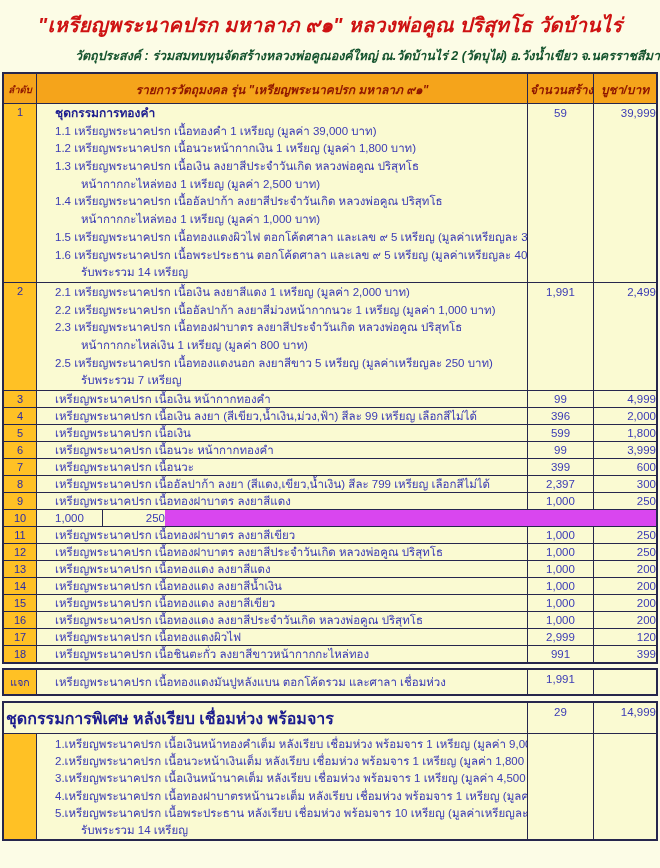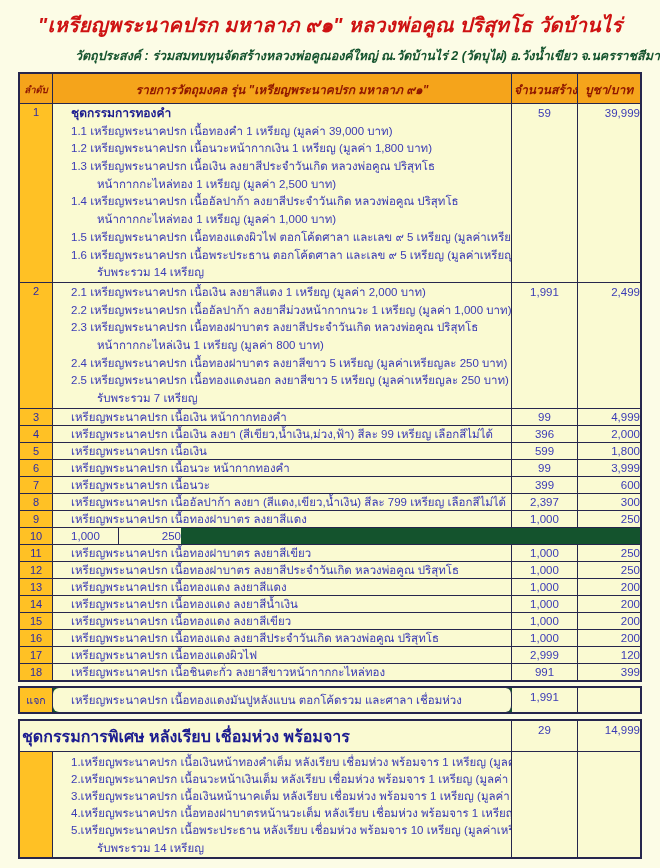--- a/index.html
+++ b/index.html
@@ -12,21 +12,21 @@
   }
   .title {
     text-align:center; color:#CE1212; font-weight:bold; font-style:italic;
     font-size:20px; padding-top:9px; letter-spacing:0.2px; white-space:nowrap;
   }
   .subtitle {
     text-align:right; color:#14532d; font-weight:bold; font-style:italic;
     font-size:12.5px; margin-top:5px; white-space:nowrap;
   }
   .tbl {
-    margin:0 18px; border:2px solid #26264D; background:#14532d;
+    margin:0 2px; border:2px solid #26264D; background:#d946ef;
   }
   .main-tbl { margin-top:6px; }
   .give-tbl { margin-top:4px; }
   .spec-tbl { margin-top:5px; }
   .row { display:flex; border-top:1px solid #26264D; }
   .row:first-child { border-top:none; }
   .cell { overflow:hidden; white-space:nowrap; }
   .cell.no {
     width:33px; flex:none; background:#FFC125; border-right:1px solid #26264D;
     text-align:center; color:#2B2BA6; font-size:11px; padding-top:2px;
@@ -46,21 +46,21 @@
   .header-row .cell {
     background:#F5A41B; color:#8E1600; font-weight:bold; font-style:italic;
     text-align:center; font-size:12px; padding:6px 2px 4px;
   }
   .header-row .cell.no { font-size:9.5px; padding-top:8px; }
   .line { line-height:17.7px; height:17.7px; }
   .line.bold { font-weight:bold; color:#1B1B8F; font-size:12px; }
   .line.indent { padding-left:26px; }
   .simple .cell.item { line-height:15px; padding-top:1px; }
   .simple .cell.qty, .simple .cell.price { padding-top:1px; line-height:15px; }
-  .give-tbl .cell.item { padding-top:3px; padding-bottom:3px;border-radius:6px; }
+  .give-tbl .cell.item { padding-top:3px; padding-bottom:3px; }
   .give-tbl .cell.no { padding-top:4px; font-size:10.5px; }
   .spec-head .cell.item {
     font-weight:bold; color:#1B1B8F; font-size:16px; padding:3px 4px 2px 2px;
   }
   .spec-body .line { line-height:17.2px; height:17.2px; }
   .spec-body .cell.item { padding-top:2px; }
 </style>
 </head>
 <body>
 
@@ -93,21 +93,20 @@
         <div class="cell qty">59</div>
         <div class="cell price">39,999</div>
       </div>
       <div class="row section">
         <div class="cell no">2</div>
         <div class="cell item">
           <div class="line">2.1 เหรียญพระนาคปรก เนื้อเงิน ลงยาสีแดง 1 เหรียญ (มูลค่า 2,000 บาท)</div>
           <div class="line">2.2 เหรียญพระนาคปรก เนื้ออัลปาก้า ลงยาสีม่วงหน้ากากนวะ 1 เหรียญ (มูลค่า 1,000 บาท)</div>
           <div class="line">2.3 เหรียญพระนาคปรก เนื้อทองฝาบาตร ลงยาสีประจำวันเกิด หลวงพ่อคูณ ปริสุทโธ</div>
           <div class="line indent">หน้ากากกะไหล่เงิน 1 เหรียญ (มูลค่า 800 บาท)</div>
-          <div class="line">2.4 เหรียญพระนาคปรก เนื้อทองฝาบาตร ลงยาสีขาว 5 เหรียญ (มูลค่าเหรียญละ 250 บาท)</div>
           <div class="line">2.5 เหรียญพระนาคปรก เนื้อทองแดงนอก ลงยาสีขาว 5 เหรียญ (มูลค่าเหรียญละ 250 บาท)</div>
           <div class="line indent">รับพระรวม 7 เหรียญ</div>
         </div>
         <div class="cell qty">1,991</div>
         <div class="cell price">2,499</div>
       </div>
       <div class="row simple">
         <div class="cell no">3</div>
         <div class="cell item">เหรียญพระนาคปรก เนื้อเงิน หน้ากากทองคำ</div>
         <div class="cell qty">99</div>

